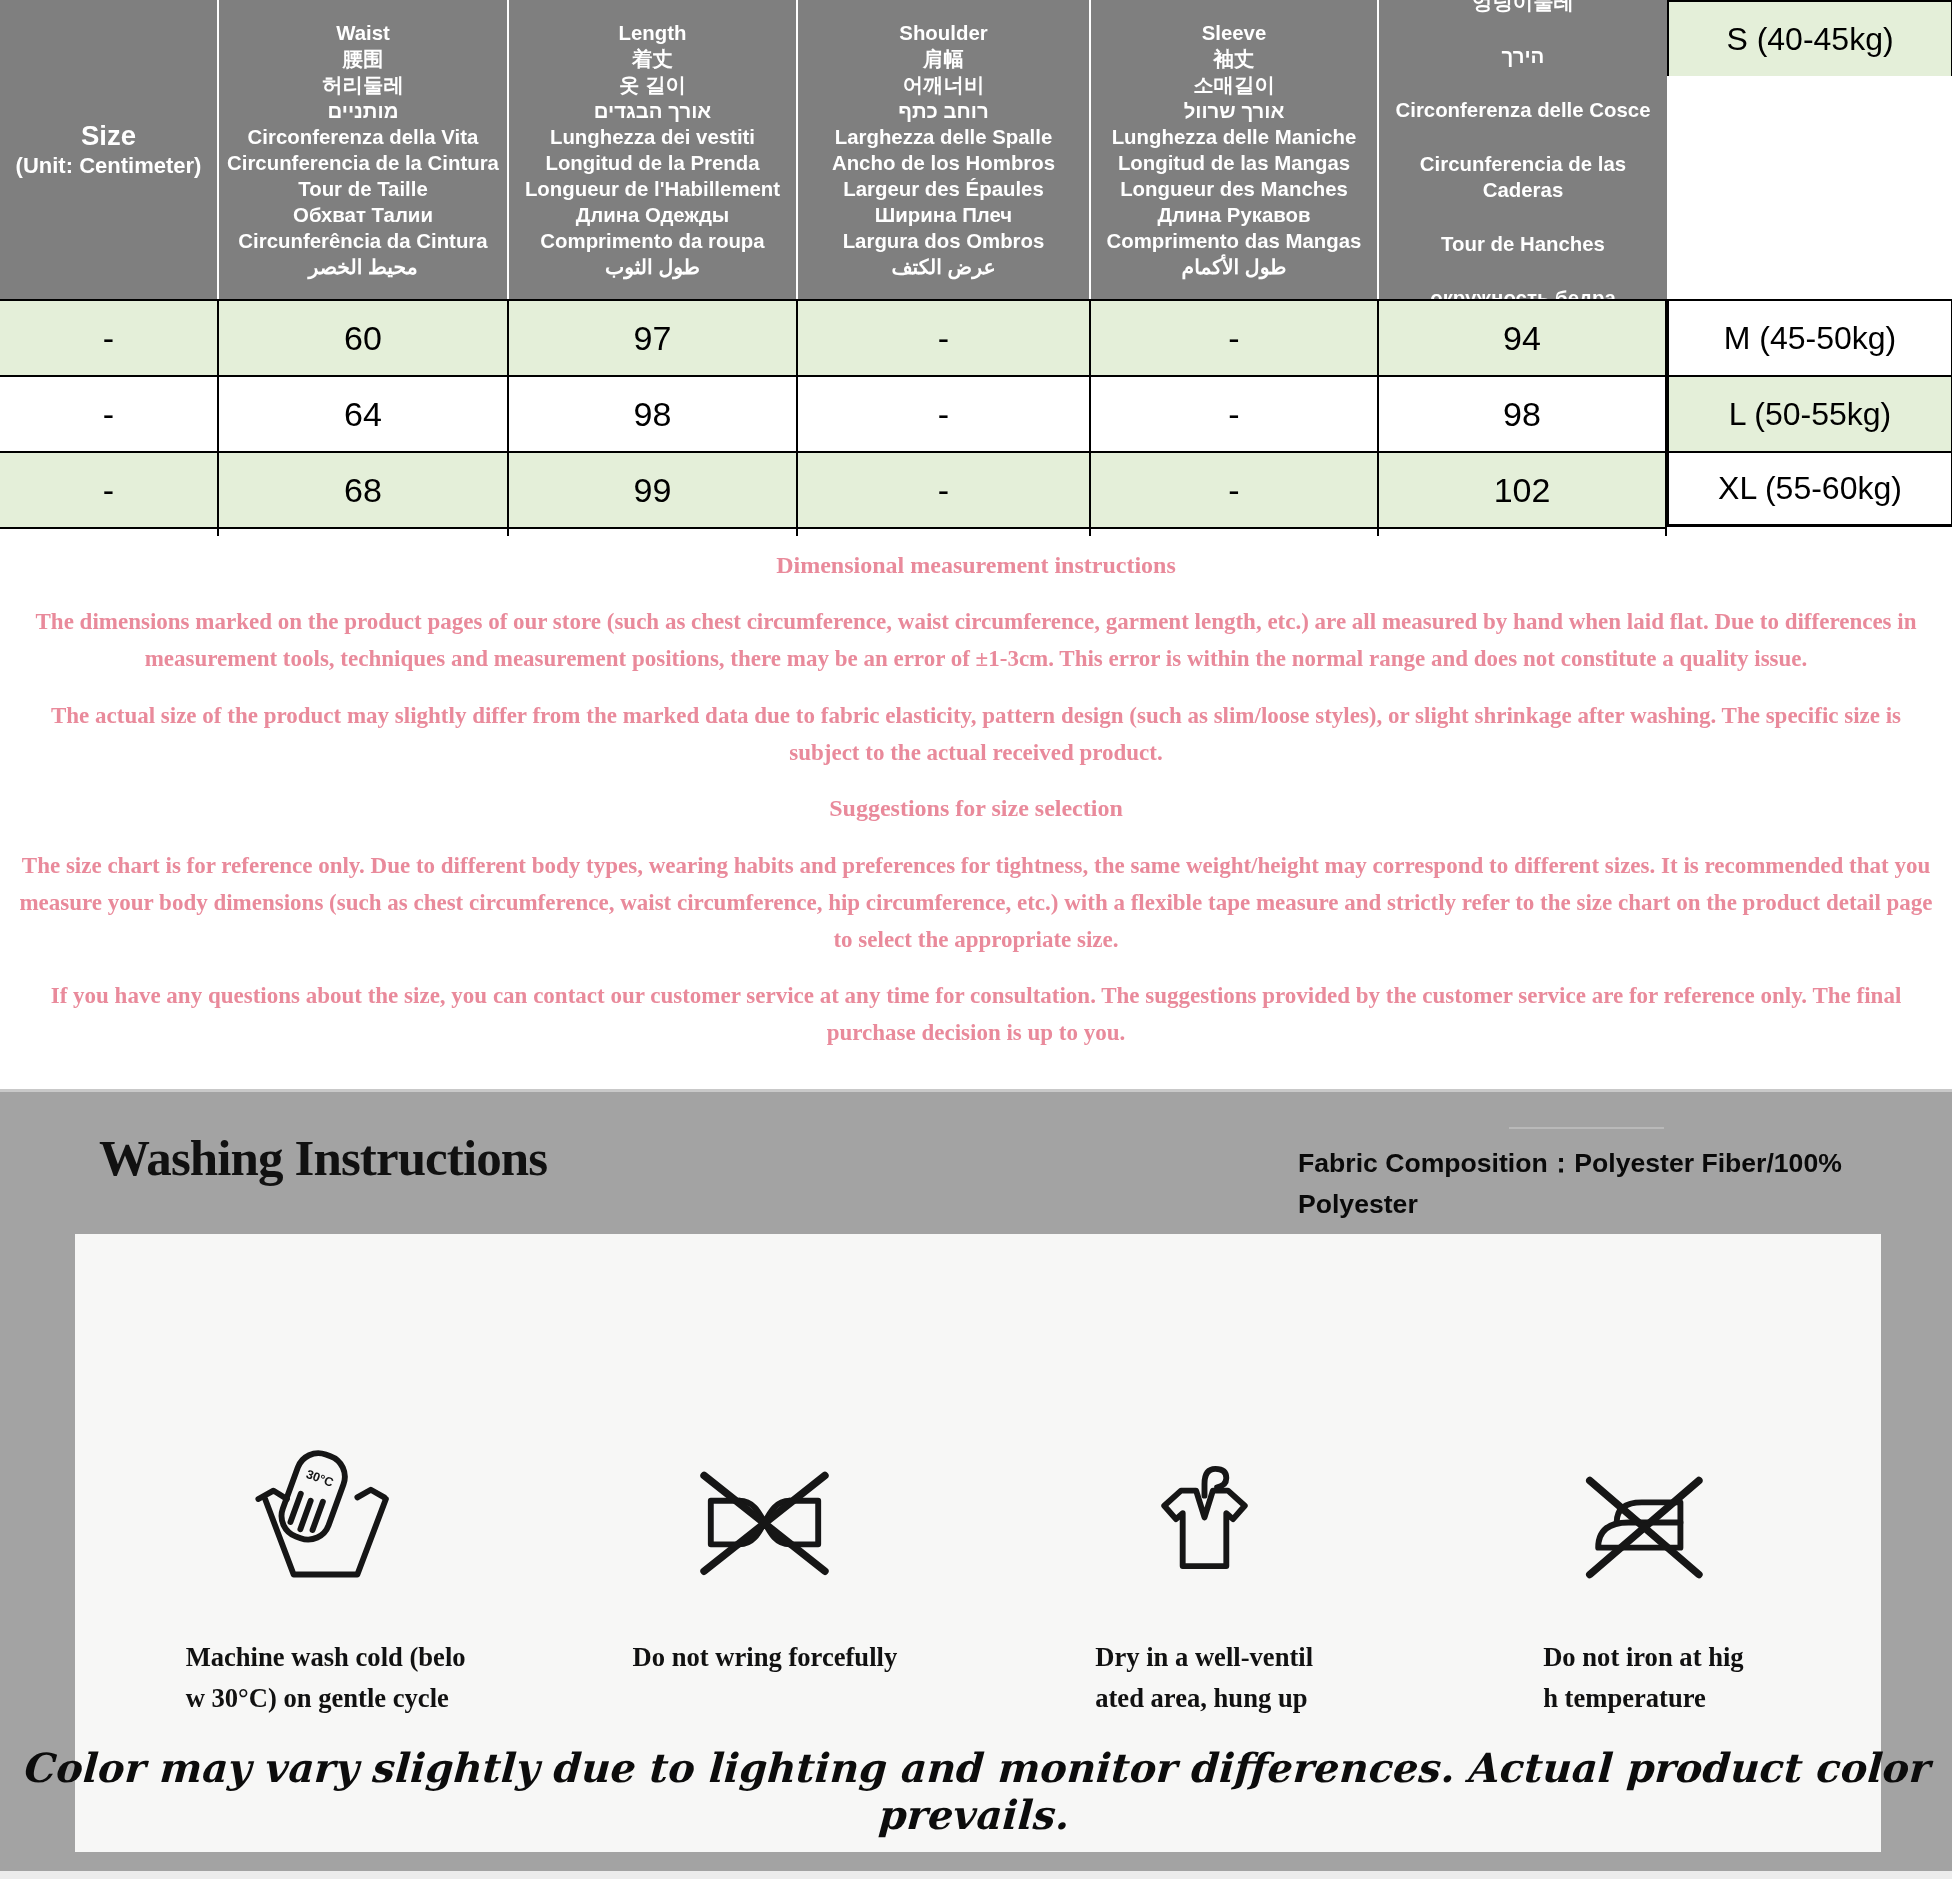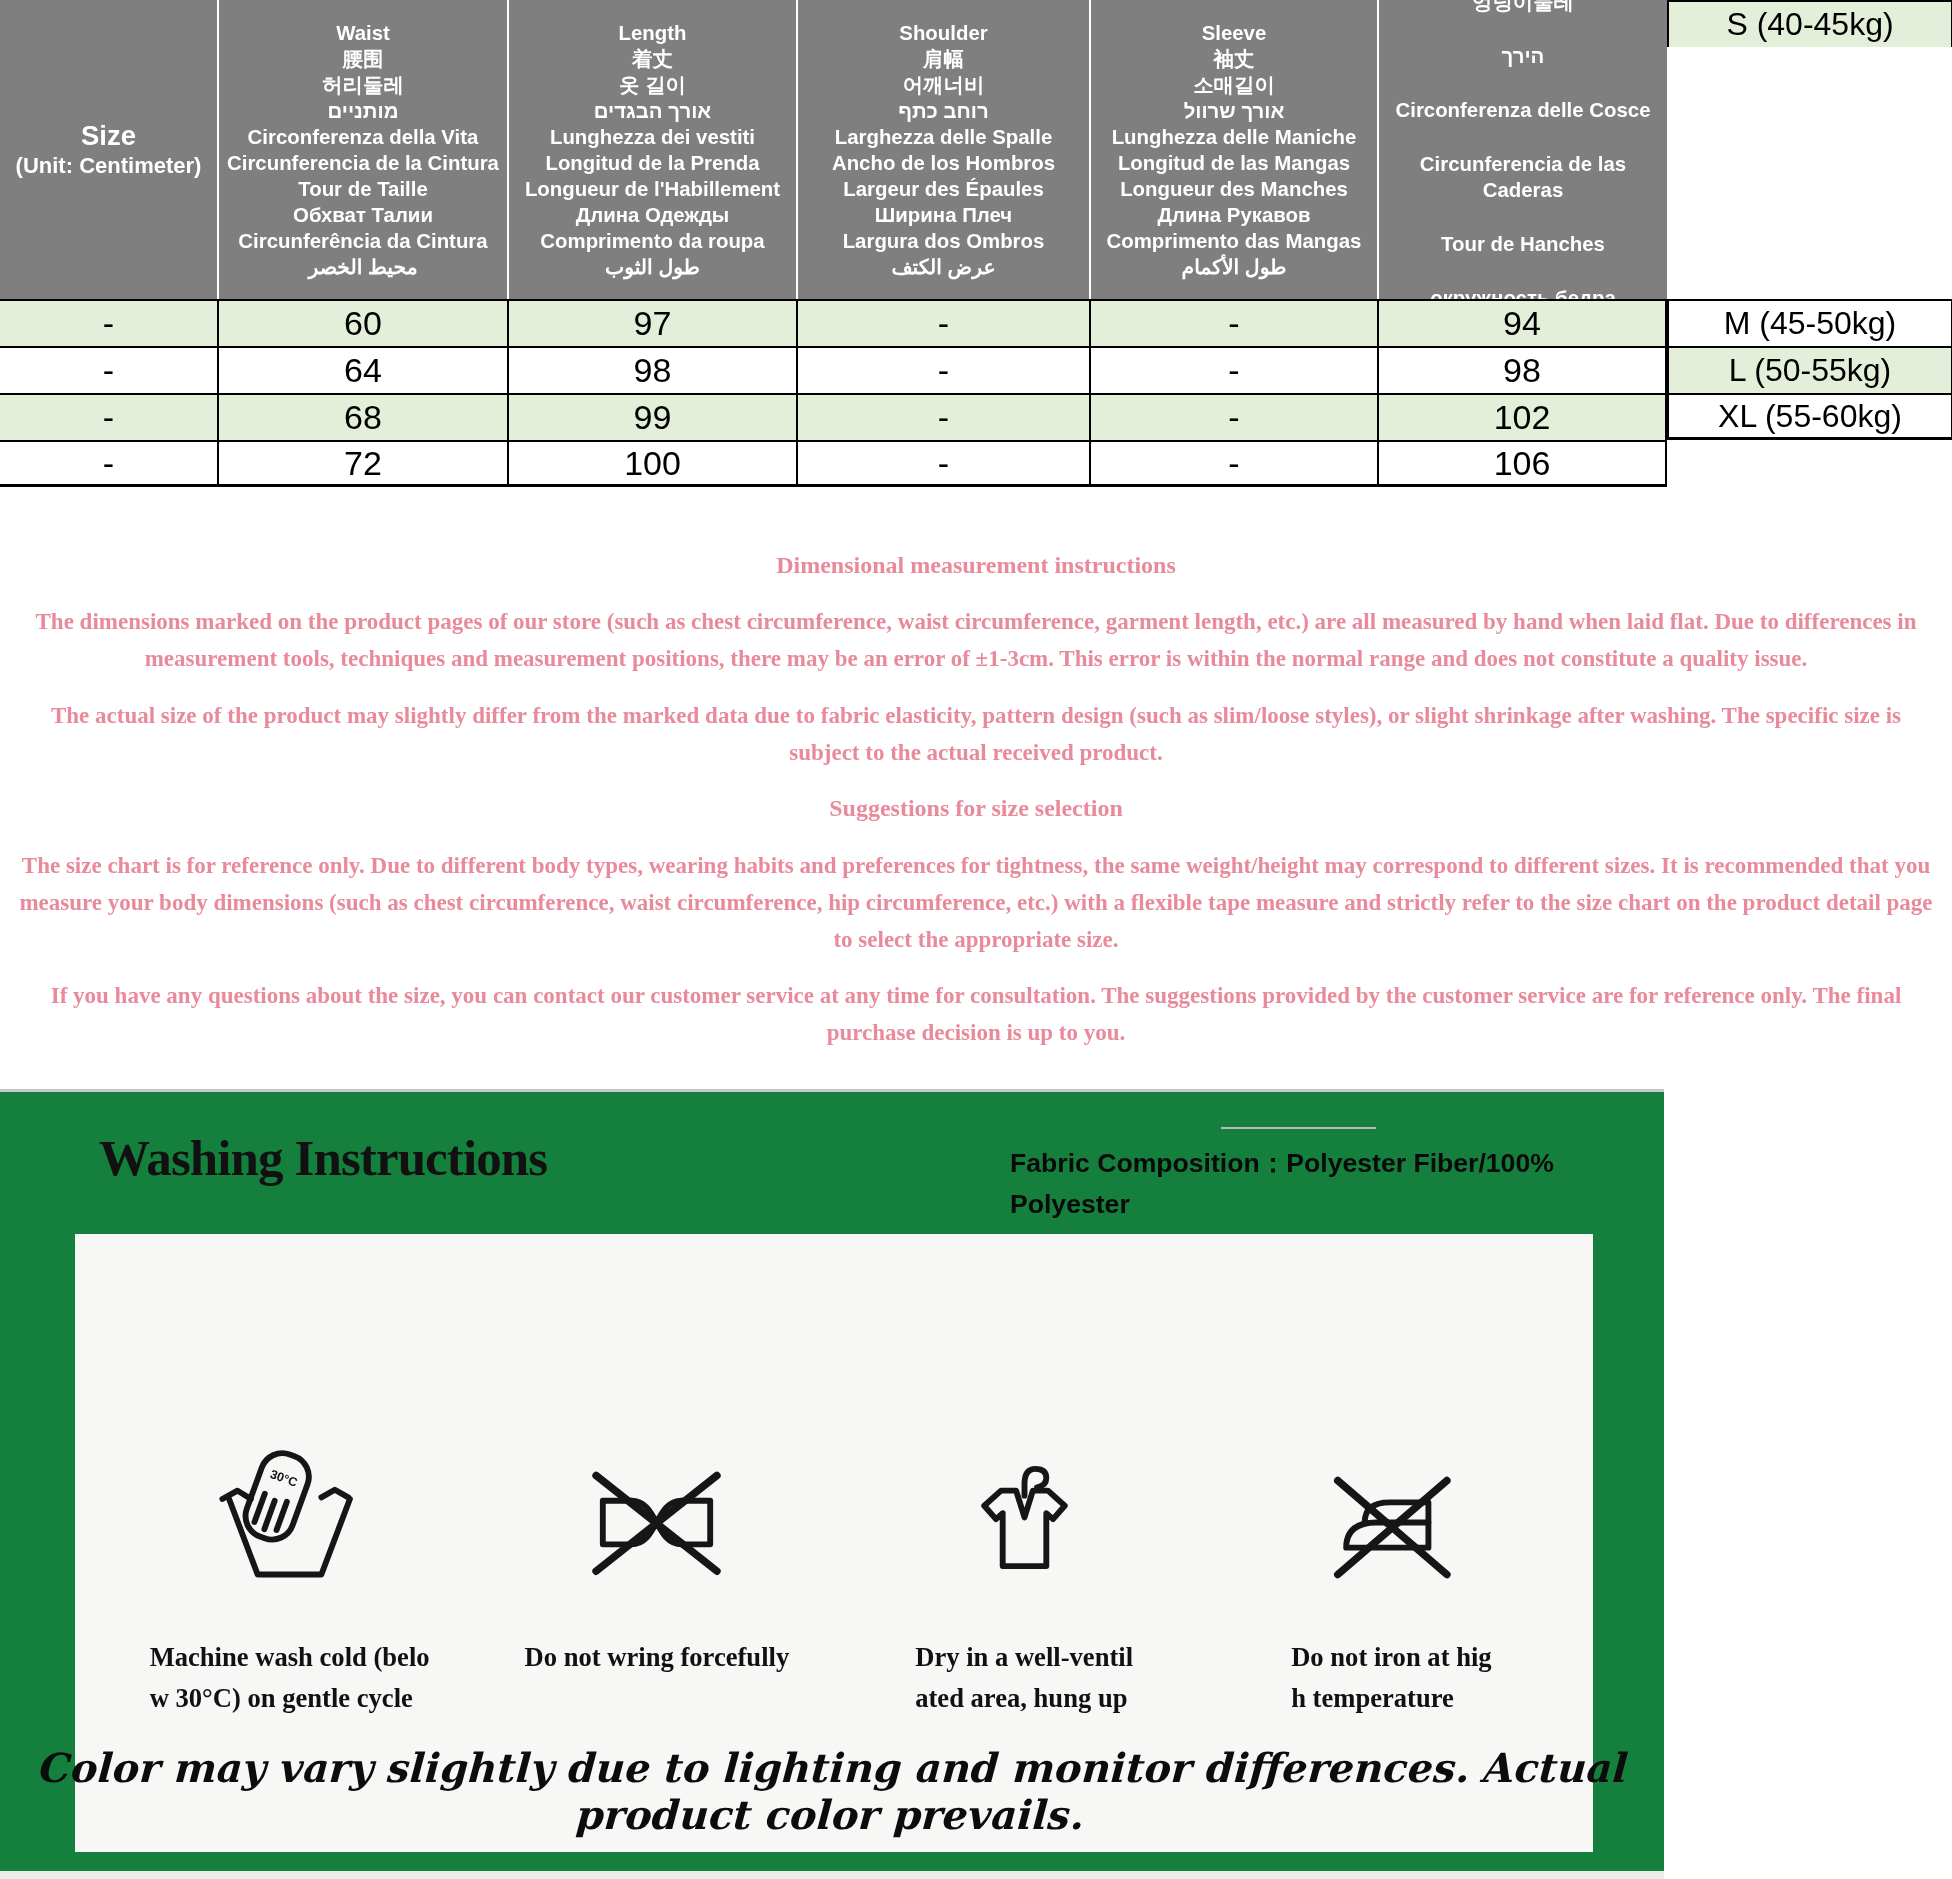--- a/index.html
+++ b/index.html
@@ -25,42 +25,42 @@
   .hc{
     height:299px;background:var(--header-bg);color:#fff;
     display:flex;flex-direction:column;justify-content:center;align-items:center;
     border-right:2.7px solid #fff;padding:3.5px 1.8px;text-align:center;
   }
   .hc.last{border-right:none;gap:28px;}
   .hline{font-size:20.4px;line-height:26px;font-weight:bold;}
   .size-main{font-size:27.5px;font-weight:bold;line-height:32px;}
   .size-sub{font-size:22px;font-weight:bold;line-height:28px;}
   .bc{
-    height:47px;display:flex;align-items:center;justify-content:center;
+    height:76px;display:flex;align-items:center;justify-content:center;
     border-top:2.7px solid #000;border-right:2.7px solid #000;
     font-size:34px;background:#fff;text-align:center;
   }
   .bc.label{font-size:32px;}
   .bc.col0{border-left:2.7px solid #000;}
   .bc.last-row{border-bottom:3.5px solid #000;}
   .bc.shade{background:var(--row-shade);}
 
   
   .notes{
     position:absolute;left:0;top:536px;width:1952px;height:552px;
     overflow:hidden;background:#fff;color:var(--pink);
     text-align:center;padding:10.6px 14px 0;font-family:Liberation Serif, serif;
   }
   .note-heading{font-size:24px;font-weight:bold;line-height:37px;margin:0 0 19.5px;}
   .note-para{font-size:23px;font-weight:bold;line-height:37px;margin:0 0 19.5px;}
 
   
   .washing{
-    position:absolute;left:0;top:1089px;width:1664px;height:791px;
-    background:#15803d;border-top:3.5px solid var(--divider);
+    position:absolute;left:0;top:1089px;width:1952px;height:791px;
+    background:#a3a3a3;border-top:3.5px solid var(--divider);
   }
   .panel{
     position:absolute;left:75px;right:71px;top:142px;height:618px;
     background:#f7f7f6;z-index:0;
   }
   .wash-title{
     position:absolute;left:99px;top:37px;margin:0;z-index:1;
     font-family:"Liberation Serif",serif;font-weight:600;
     font-size:51px;letter-spacing:-0.9px;color:#111;
   }

